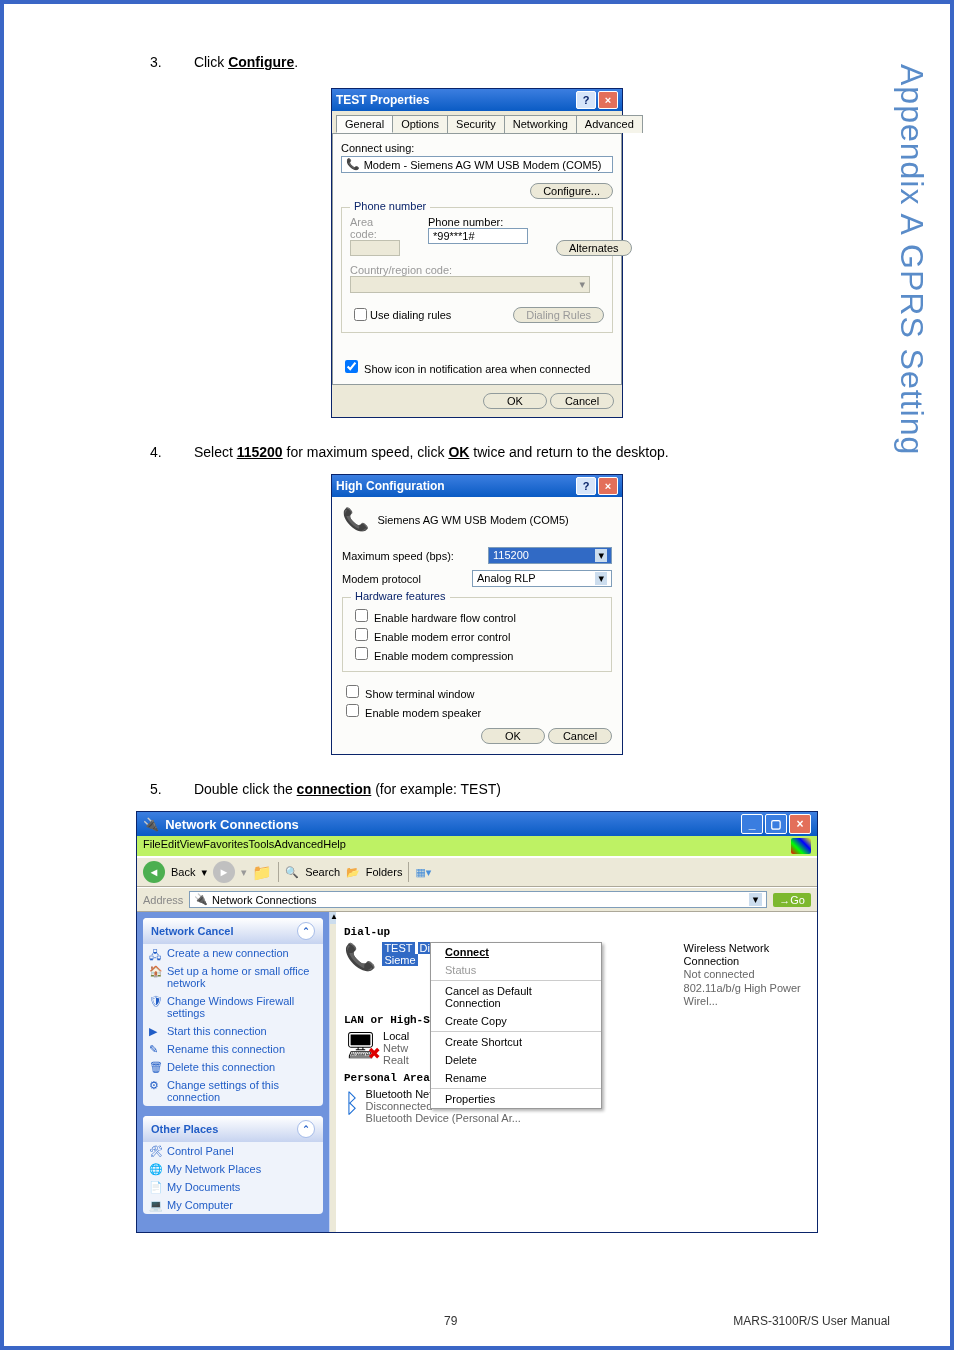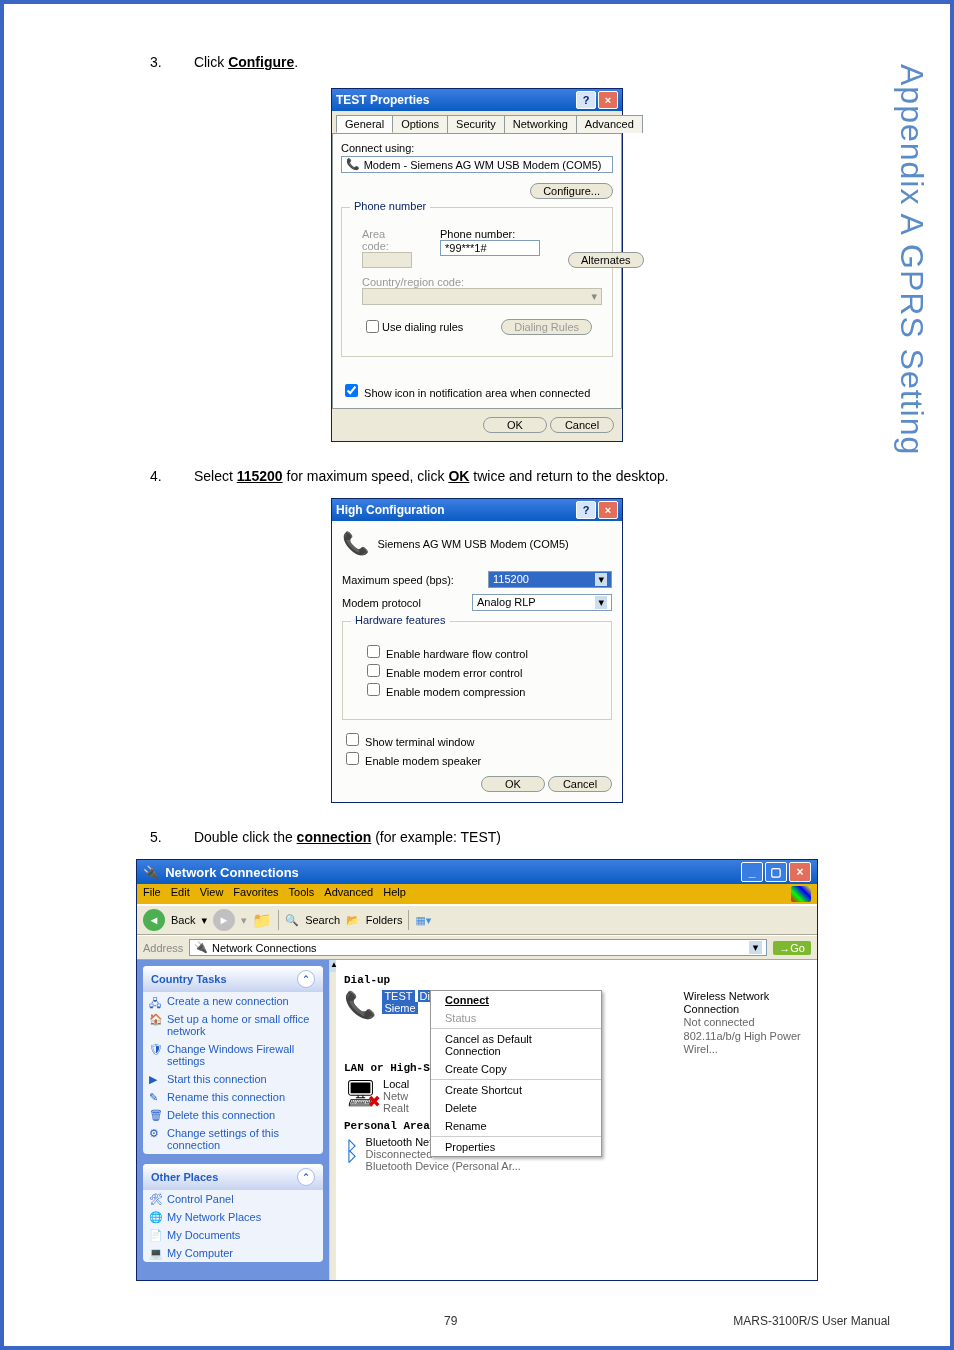--- a/index.html
+++ b/index.html
@@ -11,35 +11,35 @@
 
 .win { border:1px solid #0a246a; background:#ece9d8; font-family:Tahoma,sans-serif; font-size:11px; box-shadow:0 0 0 1px #fff inset;}
 .titlebar { background:linear-gradient(#3c7ee0,#0a5bc4); color:#fff; height:22px; display:flex; align-items:center; padding:0 4px; font-weight:bold; font-size:12px;}
 .titlebar .ticons { margin-left:auto; display:flex; gap:2px;}
 .tbtn { width:18px; height:16px; background:#d6e5fa; border:1px solid #fff; display:flex; align-items:center; justify-content:center; color:#0a246a; font-weight:bold; border-radius:2px; font-size:11px;}
 .closebtn { background:#e36f5a; color:#fff;}
 .tabstrip { display:flex; background:#ece9d8; border-bottom:1px solid #919b9c; padding-top:4px; padding-left:4px; gap:0;}
 .tab { background:#f5f4ea; border:1px solid #919b9c; border-bottom:none; padding:2px 8px; font-size:11px; margin-right:-1px; position:relative;}
 .tab.active { background:#fcfcfa; z-index:2; border-bottom:1px solid #fcfcfa;}
 .panel { background:#fcfcfa; border:1px solid #919b9c; border-top:none; padding:8px;}
-.group { border:1px solid #d0d0bf; padding:20px; margin-top:8px; position:relative;}
+.group { border:1px solid #d0d0bf; padding:8px; margin-top:8px; position:relative;}
 .group-title { position:absolute; top:-8px; left:8px; background:#fcfcfa; padding:0 4px; color:#0a246a; font-size:11px;}
 .btn { background:#ece9d8; border:1px solid #919b9c; padding:1px 12px; font-size:11px; border-radius:8px;}
 .input { background:#fff; border:1px solid #7f9db9; padding:1px 4px; font-size:11px;}
 .inputd { background:#ece9d8; border:1px solid #c0c0b0; padding:1px 4px; font-size:11px; color:#888;}
 .cb { display:inline-block;}
 .label { font-size:11px;}
 
 
 .ncwin { width:680px; border:1px solid #0a246a; font-family:Tahoma,sans-serif; font-size:11px;}
 .nc-title { background:linear-gradient(#3c7ee0,#0a5bc4); color:#fff; height:24px; display:flex; align-items:center; padding:0 6px; font-weight:bold; font-size:13px;}
 .nc-title .wicons { margin-left:auto; display:flex; gap:2px;}
 .wbtn { width:20px; height:18px; background:#3a7de0; border:1px solid #fff; border-radius:2px; display:flex; align-items:center; justify-content:center; color:#fff; font-size:12px;}
 .wbtn.close { background:#e36f5a;}
-.menu { background:#eab308; padding:2px 6px; display:flex; gap:10px; border-bottom:1px solid #fff; font-size:11px;}
+.menu { background:#bef264; padding:2px 6px; display:flex; border-bottom:1px solid #fff; font-size:11px;}
 .menu span {  }
 .toolbar { background:#ece9d8; padding:3px 6px; display:flex; align-items:center; gap:6px; border-top:1px solid #fff; border-bottom:1px solid #aca899;}
 .tbcircle { width:22px; height:22px; border-radius:50%; background:#4caf50; color:#fff; display:flex; align-items:center; justify-content:center; font-weight:bold;}
 .tbcircle.grey { background:#c0c0c0; color:#fff;}
 .addr { background:#ece9d8; padding:3px 6px; display:flex; align-items:center; gap:6px; border-top:1px solid #fff; border-bottom:1px solid #aca899;}
 .addr-input { flex:1; background:#fff; border:1px solid #7f9db9; padding:1px 4px; font-size:11px; display:flex; align-items:center; gap:4px;}
 .go { background:#7db82e; color:#fff; padding:1px 6px; border-radius:2px; font-size:11px; display:flex; align-items:center;}
 .main { display:flex; background:#fff; height:320px;}
 .sidepane { width:180px; background:#6f93dd; padding:6px; color:#fff; font-size:11px;}
 .sidebox { background:#eff3fb; color:#215dc6; border-radius:4px; margin-bottom:10px; overflow:hidden;}
@@ -220,21 +220,21 @@
         <span>🔌</span>
         <span>Network Connections</span>
         <span style="margin-left:auto; background:#cde; padding:0 4px;">▾</span>
       </div>
       <div class="go">→ <span>Go</span></div>
     </div>
     <div class="main">
       <div class="sidepane">
         <div class="sidebox">
           <div class="sidehead">
-              <span>Country Tasks</span>
+              <span>Network Cancel</span>
               <span class="chev">⌃</span>
             </div>
           <div class="sideitem"><span class="mi">🖧</span><span>Create a new connection</span></div>
           <div class="sideitem"><span class="mi">🏠</span><span>Set up a home or small office network</span></div>
           <div class="sideitem"><span class="mi">🛡</span><span>Change Windows Firewall settings</span></div>
           <div class="sideitem"><span class="mi">▶</span><span>Start this connection</span></div>
           <div class="sideitem"><span class="mi">✎</span><span>Rename this connection</span></div>
           <div class="sideitem"><span class="mi">🗑</span><span>Delete this connection</span></div>
           <div class="sideitem"><span class="mi">⚙</span><span>Change settings of this connection</span></div>
         </div>

